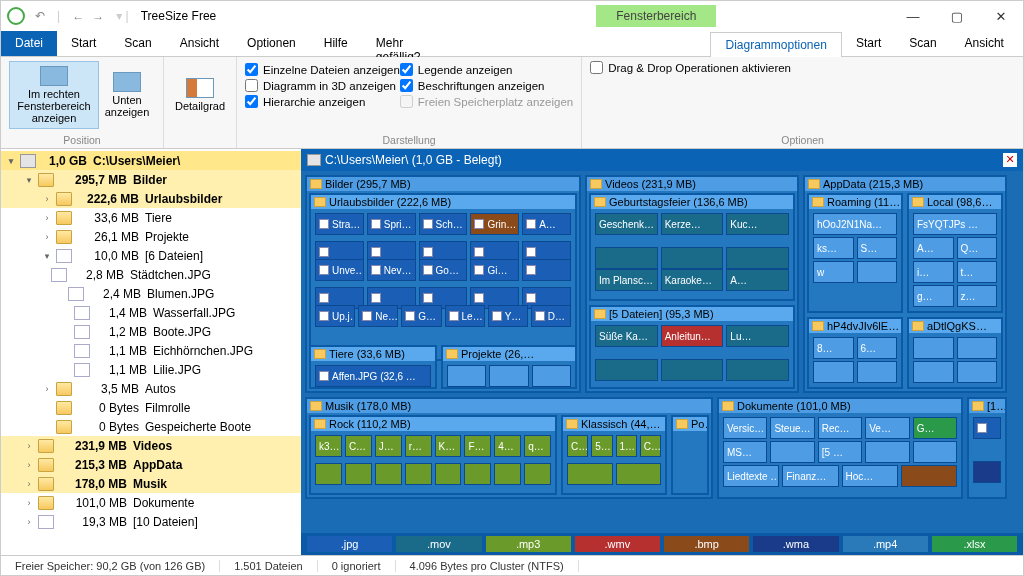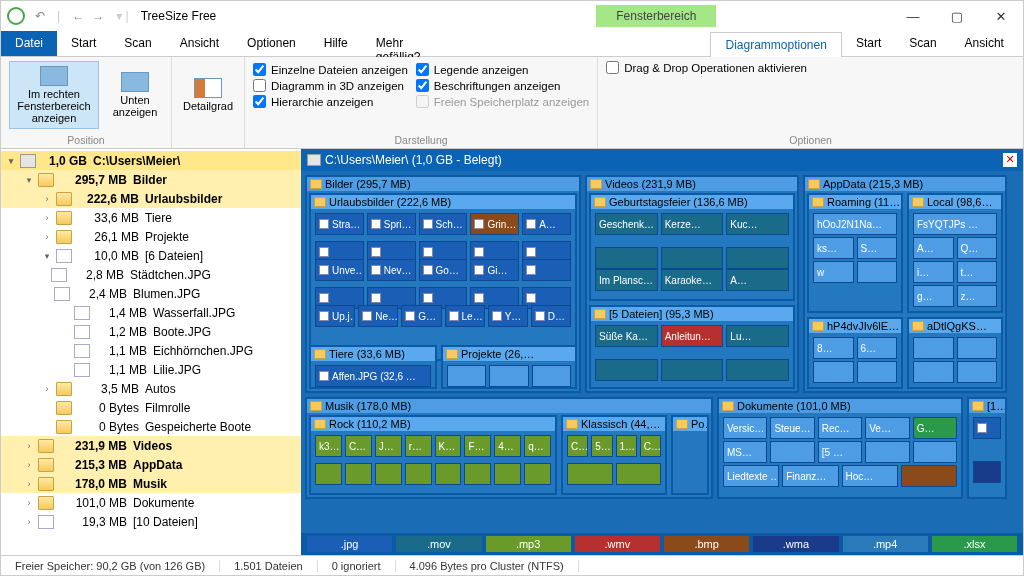--- a/index.html
+++ b/index.html
@@ -14,21 +14,21 @@
 .titlebar .wincontrols { margin-left: auto; display: flex; }
 .titlebar .wincontrols div { width: 44px; height: 30px; display: flex; align-items: center; justify-content: center; font-size: 13px; color: #333; }
 
 .menubar { height: 26px; display: flex; align-items: stretch; font-size: 12px; border-bottom: 1px solid #ccc; }
 .menubar .tab { padding: 5px 14px; cursor: pointer; }
 .menubar .tab.file { background: #0a63b5; color: #fff; }
 .menubar .tab.active { background: #fff; border: 1px solid #ccc; border-bottom: none; color: #0a63b5; position: relative; top: 1px; margin-left: 276px; }
 
 .ribbon { height: 92px; background: #f7f7f7; display: flex; border-bottom: 1px solid #ccc; font-size: 11px; }
 .rgroup { border-right: 1px solid #ddd; padding: 4px 8px 0 8px; display: flex; flex-direction: column; align-items: center; }
-.rgroup .gcontent { flex: 1; display: flex; gap: 8px; align-items: flex-start; }
+.rgroup .gcontent { flex: 1; display: flex; align-items: flex-start; }
 .rgroup .glabel { color: #888; padding: 2px 0; font-size: 10.5px; }
 .bigbtn { width: 90px; height: 68px; display: flex; flex-direction: column; align-items: center; justify-content: center; text-align: center; gap: 2px; padding: 2px; border: 1px solid transparent; }
 .bigbtn.highlighted { background: #cde6f7; border: 1px solid #98c5e6; }
 .bigbtn .icon { width: 28px; height: 20px; background: #8ab9e0; border: 1px solid #6a99c0; }
 .bigbtn.detail .icon { background: linear-gradient(to right,#d47a3a 40%,#fff 40%); }
 .checkcol { display: flex; flex-direction: column; gap: 3px; padding-top: 2px; }
 .chk { display: flex; align-items: center; gap: 5px; font-size: 11.5px; }
 .chk input { width: 13px; height: 13px; }
 .chk.disabled { color: #999; }
 
@@ -209,21 +209,21 @@
           <span class="ico file"></span>
           <span class="size" style="width:64px">10,0 MB</span>
           <span class="name">[6 Dateien]</span>
         </div>
         <div class="trow" style="padding-left: 35px;">
           <span class="twisty"></span>
           <span class="ico file"></span>
           <span class="size" style="width:54px">2,8 MB</span>
           <span class="name">Städtchen.JPG</span>
         </div>
-        <div class="trow" style="padding-left: 38px;">
+        <div class="trow" style="padding-left: 52px;">
           <span class="twisty"></span>
           <span class="ico file"></span>
           <span class="size" style="width:54px">2,4 MB</span>
           <span class="name">Blumen.JPG</span>
         </div>
         <div class="trow" style="padding-left: 58px;">
           <span class="twisty"></span>
           <span class="ico file"></span>
           <span class="size" style="width:54px">1,4 MB</span>
           <span class="name">Wasserfall.JPG</span>

